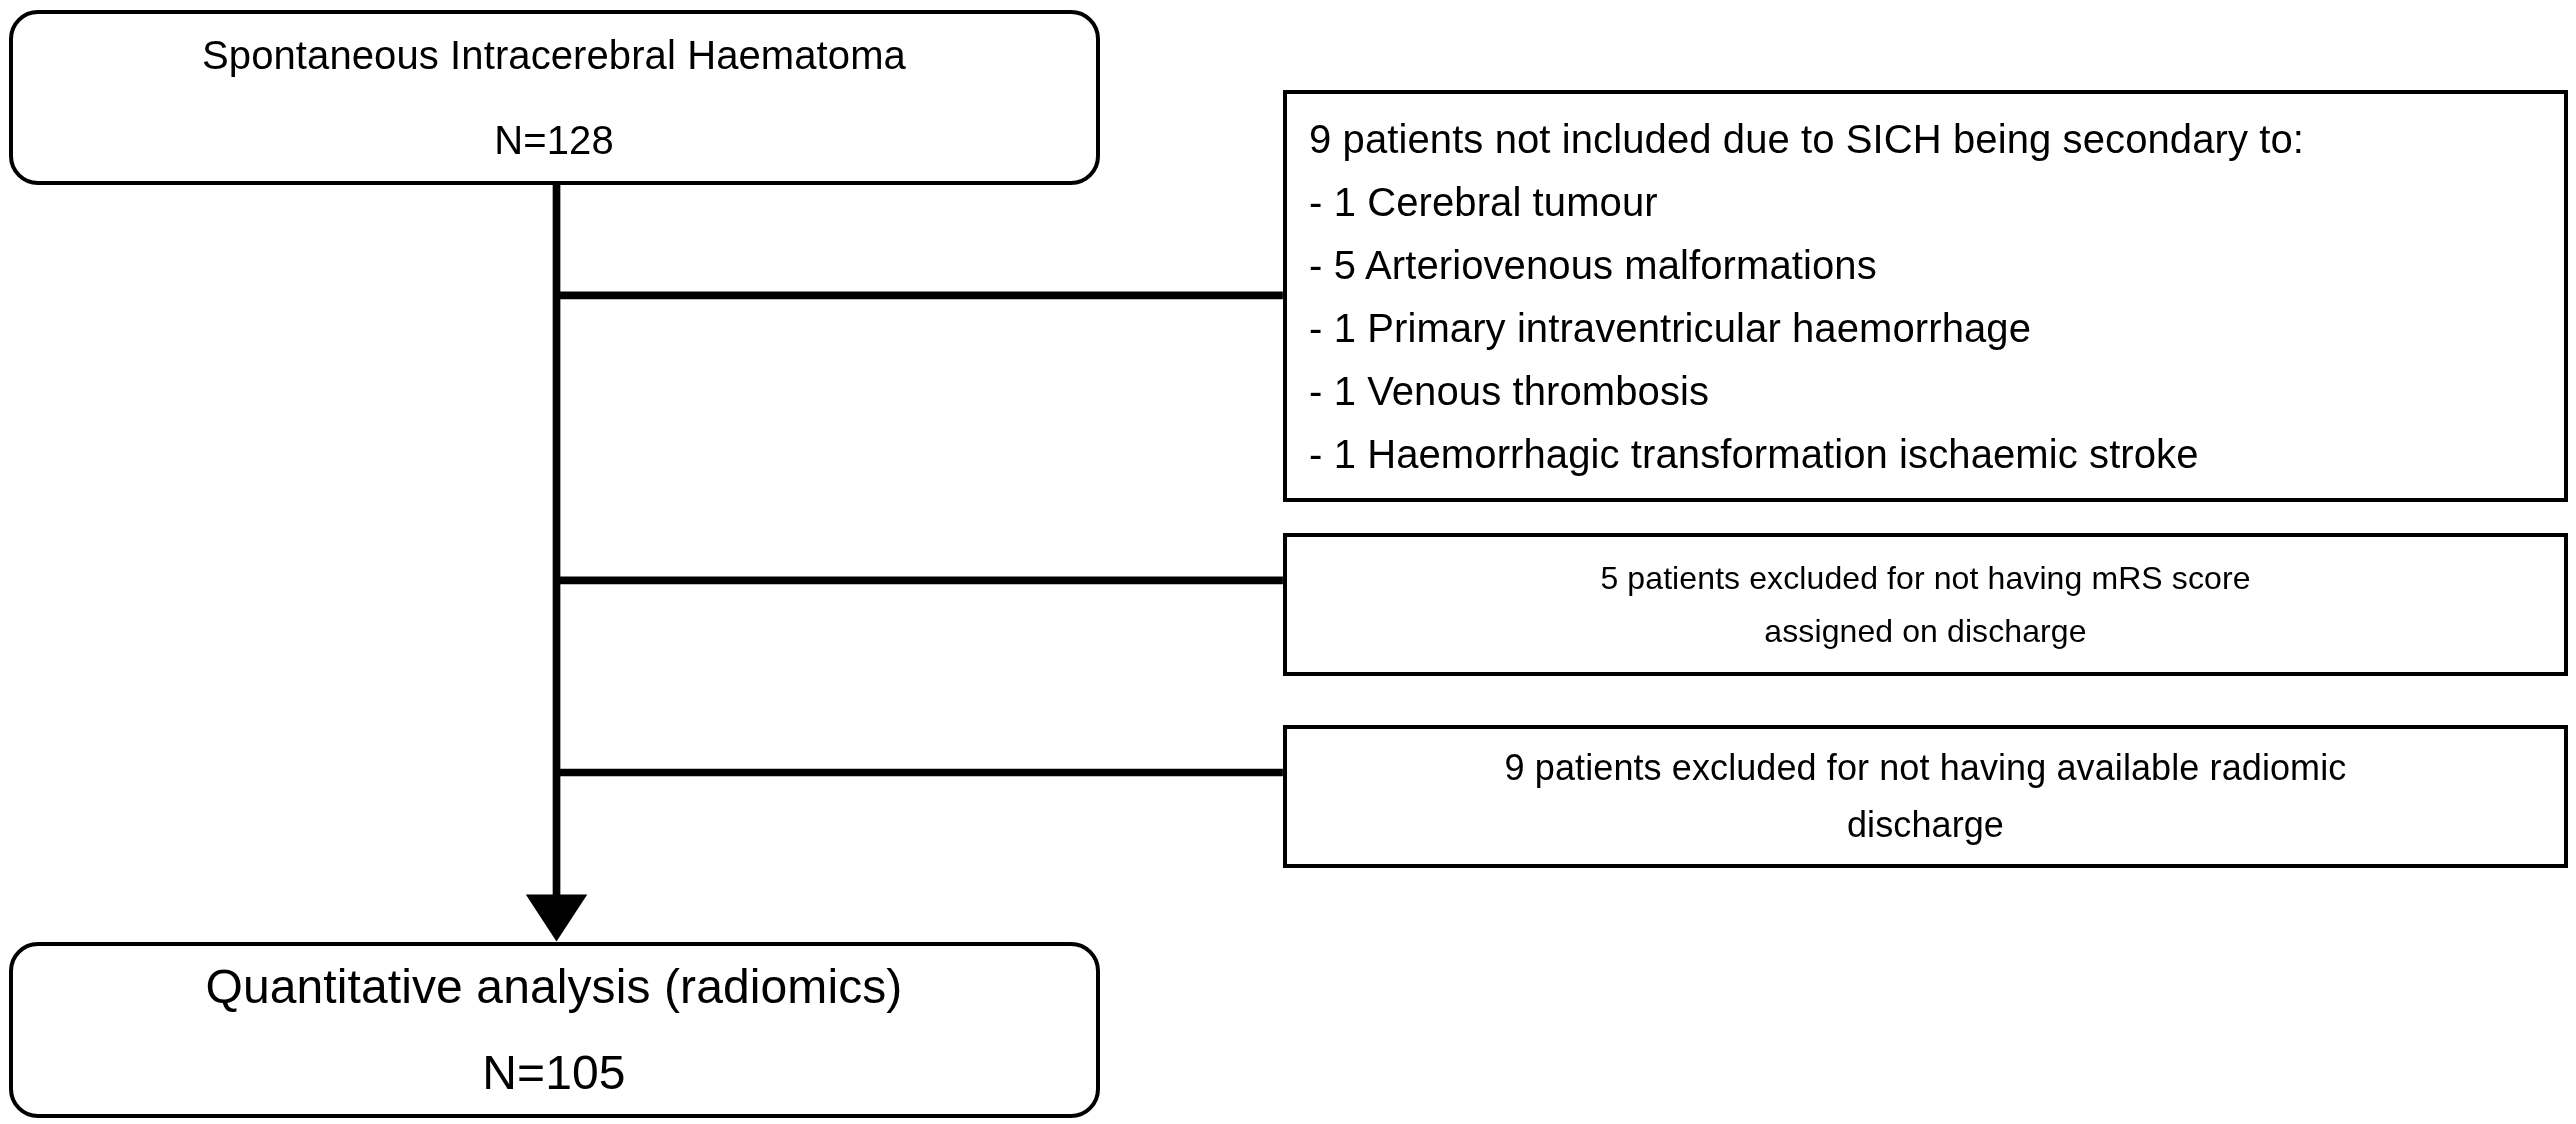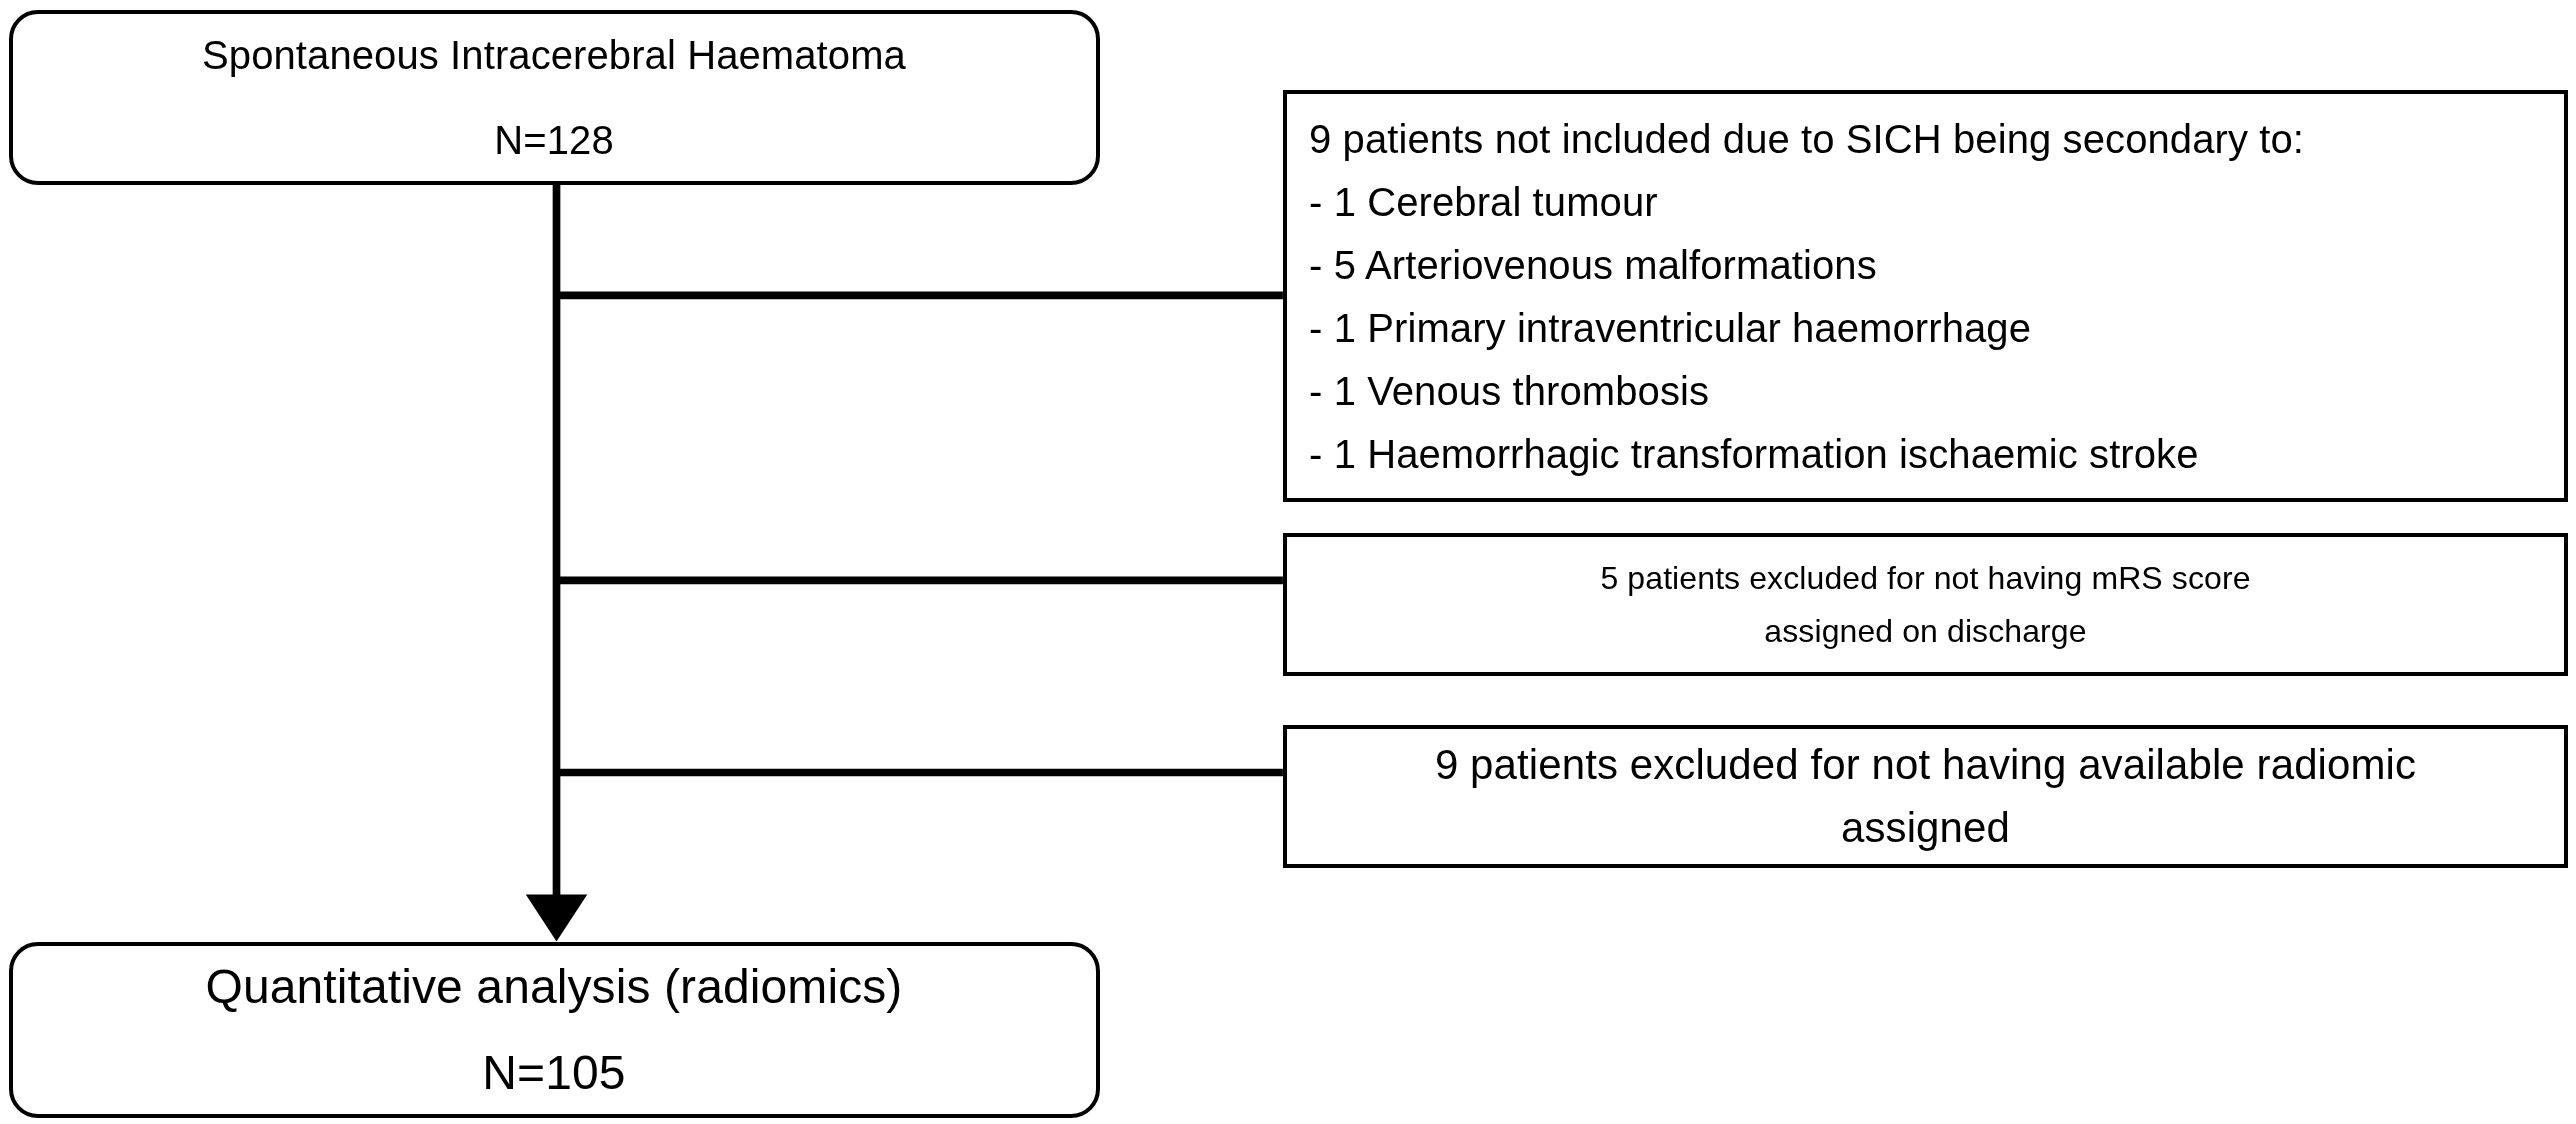--- a/index.html
+++ b/index.html
@@ -96,21 +96,21 @@
   }
   #node-excl-mrs .line-text { font-size: 32px; line-height: 1.0; }
   #node-excl-mrs .line-text.l1 { margin-bottom: 20.5px; }
   #node-excl-radiomic {
     left: 1283px;
     top: 725px;
     width: 1285px;
     height: 143px;
     padding: 5.1px 27px;
   }
-  #node-excl-radiomic .line-text { font-size: 42px; line-height: 1.0; }
+  #node-excl-radiomic .line-text { font-size: 36px; line-height: 1.0; }
   #node-excl-radiomic .line-text.l1 { margin-bottom: 20.5px; }
 </style>
 </head>
 <body>
 
 <div id="canvas">
 
   <svg id="connectors" viewBox="0 0 3018 1318" xmlns="http://www.w3.org/2000/svg">
 
     <line x1="652" y1="215" x2="652" y2="1070" stroke="#000000" stroke-width="9"></line>
@@ -138,21 +138,21 @@
     <div class="line-text">- 1 Haemorrhagic transformation ischaemic stroke</div>
   </div>
 
   <div class="node center" id="node-excl-mrs">
     <div class="line-text l1">5 patients excluded for not having mRS score</div>
     <div class="line-text l2">assigned on discharge</div>
   </div>
 
   <div class="node center" id="node-excl-radiomic">
     <div class="line-text l1">9 patients excluded for not having available radiomic</div>
-    <div class="line-text l2">assigned</div>
+    <div class="line-text l2">discharge</div>
   </div>
 
   <div class="node rounded center" id="node-analysis">
     <div class="line-text l1">Quantitative analysis (radiomics)</div>
     <div class="line-text l2">N=105</div>
   </div>
 
 </div>
 
 

